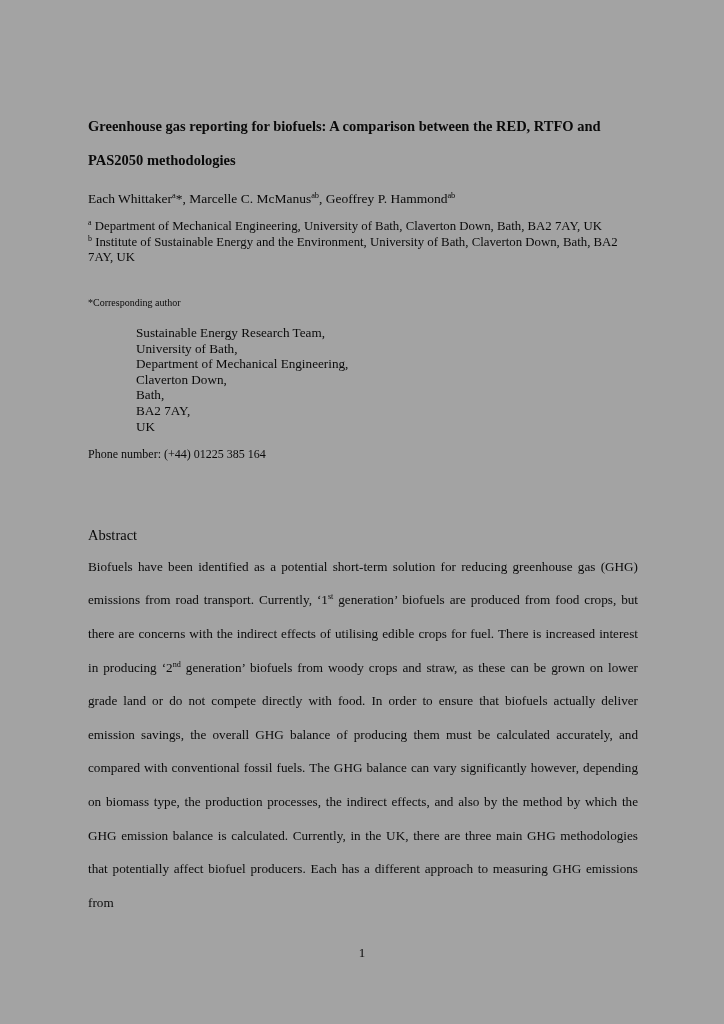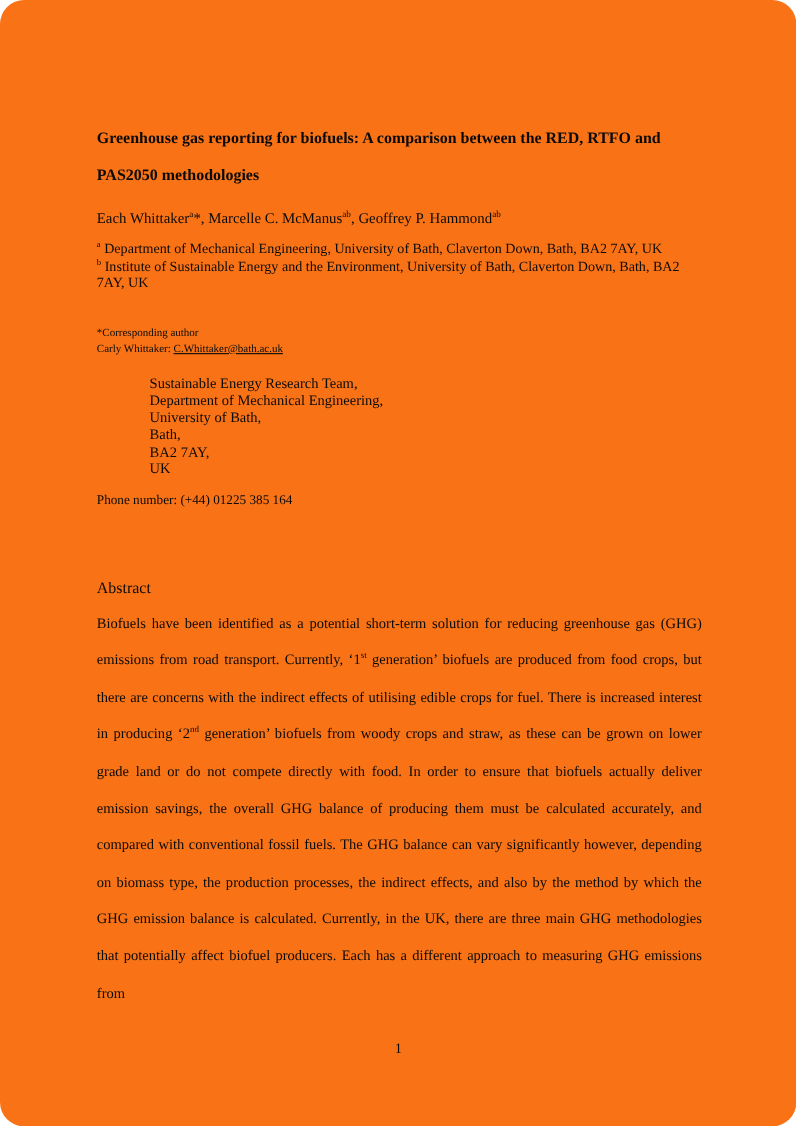--- a/index.html
+++ b/index.html
@@ -4,25 +4,24 @@
 <style>
   html, body {
     margin: 0;
     padding: 0;
     background: #ffffff;
   }
   .page {
     position: relative;
     width: 724px;
     height: 1024px;
-    background: #f97316;
+    background: #a3a3a3;
     font-family: "Liberation Serif", "DejaVu Serif", serif;
     color: #0a0a0a;
     overflow: hidden;
-    border-radius: 22px;
   }
   .content {
     position: absolute;
     left: 88px;
     top: 0;
     width: 550px;
   }
   .title-block {
     margin-top: 109px;
     font-weight: 700;
@@ -101,27 +100,27 @@
 
     <div class="authors"><span>Each Whittaker</span><sup>a</sup><span>*, Marcelle C. McManus</span><sup>ab</sup><span>, Geoffrey P. Hammond</span><sup>ab</sup></div>
 
     <div class="affiliations">
       <div><sup>a</sup><span> Department of Mechanical Engineering, University of Bath, Claverton Down, Bath, BA2 7AY, UK</span></div>
       <div><sup>b</sup><span> Institute of Sustainable Energy and the Environment, University of Bath, Claverton Down, Bath, BA2 7AY, UK</span></div>
     </div>
 
     <div class="corresponding">
       <div>*Corresponding author</div>
-      <div><span>Carly Whittaker: </span><a class="email-link">C.Whittaker@bath.ac.uk</a></div>
     </div>
 
     <div class="address">
       <div>Sustainable Energy Research Team,</div>
+      <div>University of Bath,</div>
       <div>Department of Mechanical Engineering,</div>
-      <div>University of Bath,</div>
+      <div>Claverton Down,</div>
       <div>Bath,</div>
       <div>BA2 7AY,</div>
       <div>UK</div>
     </div>
 
     <div class="phone">Phone number: (+44) 01225 385 164</div>
 
     <div class="abstract-heading">Abstract</div>
 
     <div class="abstract-body"><span>Biofuels have been identified as a potential short-term solution for reducing greenhouse gas (GHG) emissions from road transport. Currently, ‘1</span><sup>st</sup><span> generation’ biofuels are produced from food crops, but there are concerns with the indirect effects of utilising edible crops for fuel. There is increased interest in producing ‘2</span><sup>nd</sup><span> generation’ biofuels from woody crops and straw, as these can be grown on lower grade land or do not compete directly with food. In order to ensure that biofuels actually deliver emission savings, the overall GHG balance of producing them must be calculated accurately, and compared with conventional fossil fuels. The GHG balance can vary significantly however, depending on biomass type, the production processes, the indirect effects, and also by the method by which the GHG emission balance is calculated. Currently, in the UK, there are three main GHG methodologies that potentially affect biofuel producers. Each has a different approach to measuring GHG emissions from</span></div>

